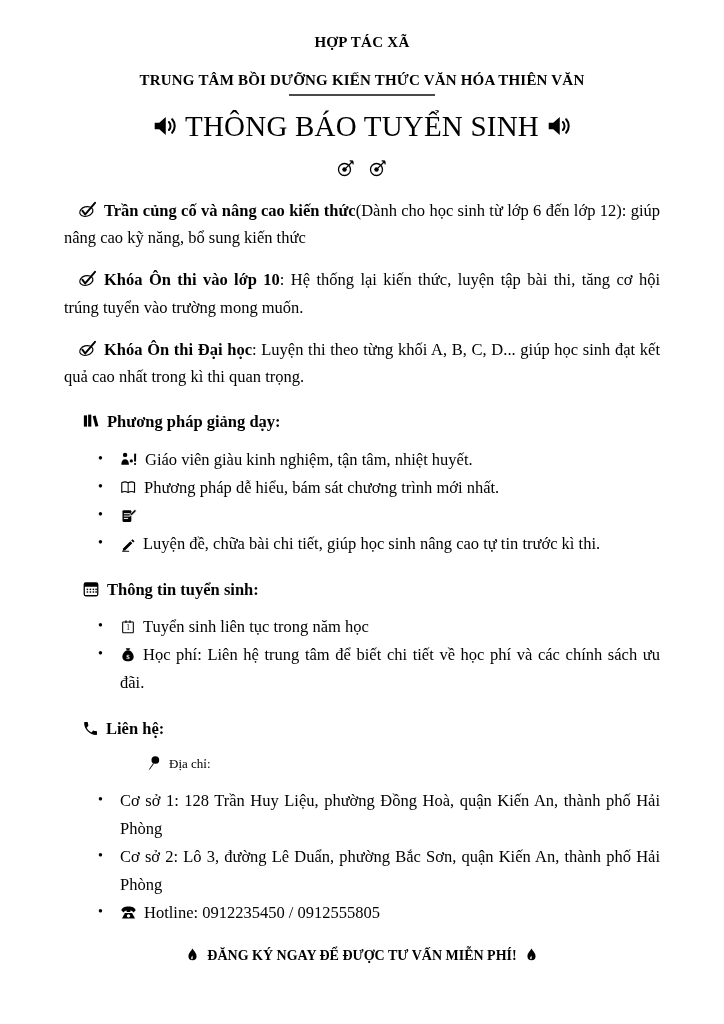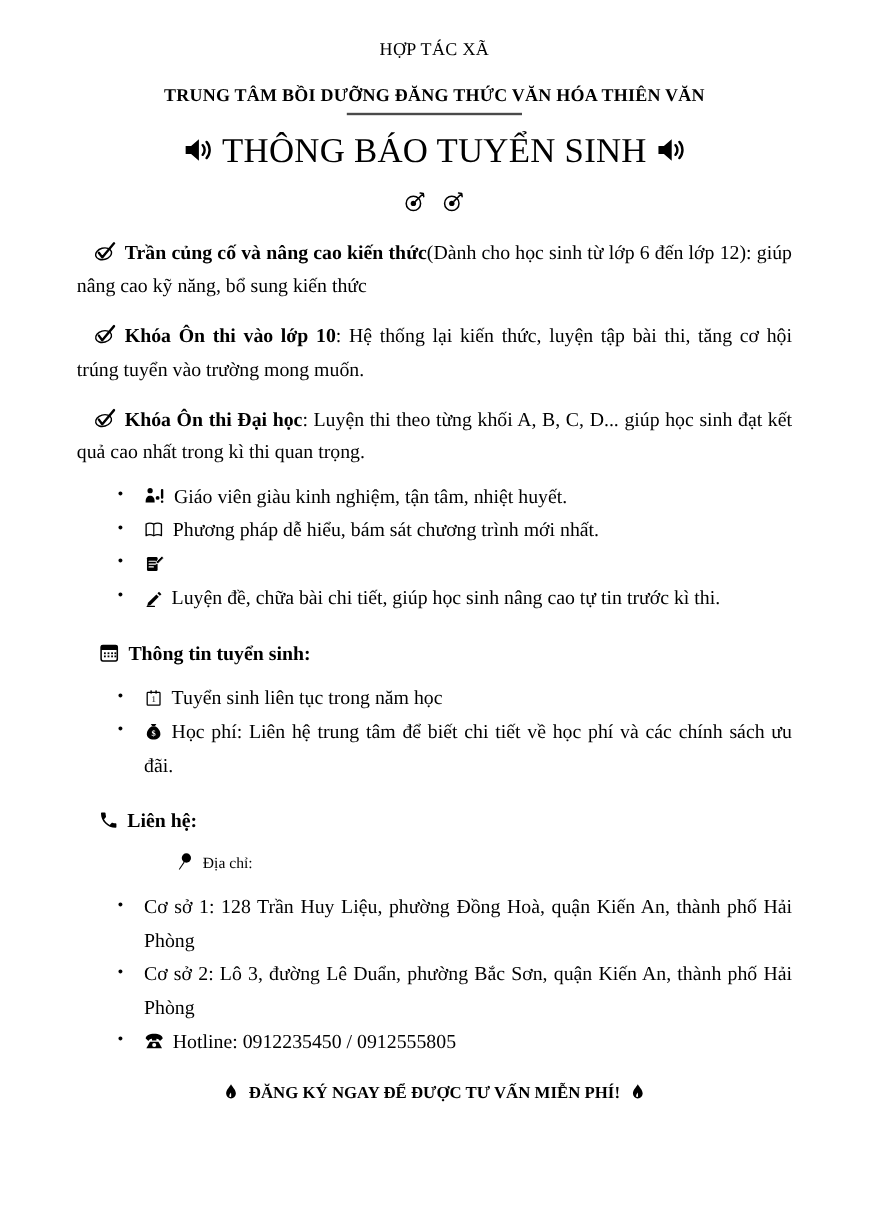--- a/index.html
+++ b/index.html
@@ -4,21 +4,21 @@
 <style>
   * { margin:0; padding:0; box-sizing:border-box; }
   html,body { background:#fff; }
   body {
     width:724px; height:1024px; margin:0 auto;
     font-family:"Liberation Serif","DejaVu Serif",serif;
     color:#000; overflow:hidden;
   }
   .page { width:724px; height:1024px; background:#fff; padding:24px 64px 0 64px; }
   .center { text-align:center; }
-  .org1 { font-size:15px; font-weight:normal; margin-top:10px; letter-spacing:.3px; }
+  .org1 { font-size:15px; font-weight:bold; margin-top:10px; letter-spacing:.3px; }
   .org2 { font-size:15px; font-weight:bold; margin-top:21px; letter-spacing:.2px; }
   .rule { width:146px; height:2px; background:#4a4a4a; margin:5px auto 0 auto; }
   .title { font-size:29px; font-weight:normal; margin-top:14px; letter-spacing:.2px; }
   .subtitle { font-size:17.5px; font-weight:bold; margin-top:15px; }
   .para { font-size:16.5px; line-height:1.65; text-align:justify; margin-top:12px; text-indent:14px; }
   .para b { font-weight:bold; }
   .sec-head { font-size:16.5px; font-weight:bold; margin-top:18px; margin-left:18px; line-height:1.65; }
   .blist { margin-top:10px; margin-left:34px; }
   .bullet { display:flex; font-size:16.5px; line-height:1.7; }
   .bullet .dot { width:22px; flex:0 0 22px; text-align:left; font-size:14px; padding-top:1px; }
@@ -30,21 +30,21 @@
   .gap-r { margin-right:7px; }
   .gap-l { margin-left:7px; }
 </style>
 </head>
 <body>
 
 <div class="page">
 
   <div class="org1 center">HỢP TÁC XÃ</div>
 
-  <div class="org2 center">TRUNG TÂM BỒI DƯỠNG ĐĂNG THỨC VĂN HÓA THIÊN VĂN</div>
+  <div class="org2 center">TRUNG TÂM BỒI DƯỠNG KIẾN THỨC VĂN HÓA THIÊN VĂN</div>
   <div class="rule"></div>
 
   <div class="title center">
     <span class="ic gap-r"><svg width="26" height="26" viewBox="0 0 24 24">
           <path d="M2.5 9v6h4.2l6 5.2V3.8l-6 5.2z" fill="#000"></path>
           <path d="M15.6 8.3a5.3 5.3 0 0 1 0 7.4M18.6 5.8a9.3 9.3 0 0 1 0 12.4" fill="none" stroke="#000" stroke-width="1.9" stroke-linecap="round"></path>
         </svg></span><span>THÔNG BÁO TUYỂN SINH</span><span class="ic gap-l"><svg width="26" height="26" viewBox="0 0 24 24">
           <path d="M2.5 9v6h4.2l6 5.2V3.8l-6 5.2z" fill="#000"></path>
           <path d="M15.6 8.3a5.3 5.3 0 0 1 0 7.4M18.6 5.8a9.3 9.3 0 0 1 0 12.4" fill="none" stroke="#000" stroke-width="1.9" stroke-linecap="round"></path>
         </svg></span>
@@ -76,20 +76,27 @@
         </svg></span><b>Khóa Ôn thi vào lớp 10</b><span>: Hệ thống lại kiến thức, luyện tập bài thi, tăng cơ hội trúng tuyển vào trường mong muốn.</span>
   </p>
 
   <p class="para" style="margin-top:15px;">
     <span class="ic gap-r"><svg width="19" height="19" viewBox="0 0 24 24">
           <ellipse cx="10.5" cy="14.5" rx="8.5" ry="6" fill="none" stroke="#000" stroke-width="1.5" transform="rotate(-16 10.5 14.5)"></ellipse>
           <path d="M5.5 13.5l3.6 4.8L21.5 3.5" fill="none" stroke="#000" stroke-width="2.5" stroke-linecap="round" stroke-linejoin="round"></path>
         </svg></span><b>Khóa Ôn thi Đại học</b><span>: Luyện thi theo từng khối A, B, C, D... giúp học sinh đạt kết quả cao nhất trong kì thi quan trọng.</span>
   </p>
 
+  <div class="sec-head">
+    <span class="ic gap-r"><svg width="18" height="18" viewBox="0 0 24 24">
+          <rect x="2.5" y="4.5" width="4.2" height="15" fill="#000"></rect>
+          <rect x="8.2" y="3.5" width="4.2" height="16" fill="#000"></rect>
+          <path d="M14.2 5.8l4-1.1 3.7 13.8-4 1.1z" fill="#000"></path>
+        </svg></span><span>Phương pháp giảng dạy:</span>
+  </div>
 
   <div class="blist">
     <div class="bullet">
       <span class="dot">•</span>
       <span class="btxt"><span class="ic gap-r"><svg width="18" height="17" viewBox="0 0 24 24">
               <circle cx="6.5" cy="5.5" r="3.1" fill="#000"></circle>
               <path d="M1.2 18.5c0-4.8 2.3-7 5.3-7s5.3 2.2 5.3 7v1H1.2z" fill="#000"></path>
               <circle cx="15.3" cy="14" r="2.3" fill="#000"></circle>
               <rect x="19.2" y="3.5" width="2.8" height="11.5" rx="1.2" fill="#000"></rect>
               <rect x="19.2" y="17" width="2.8" height="2.8" rx="1" fill="#000"></rect>

